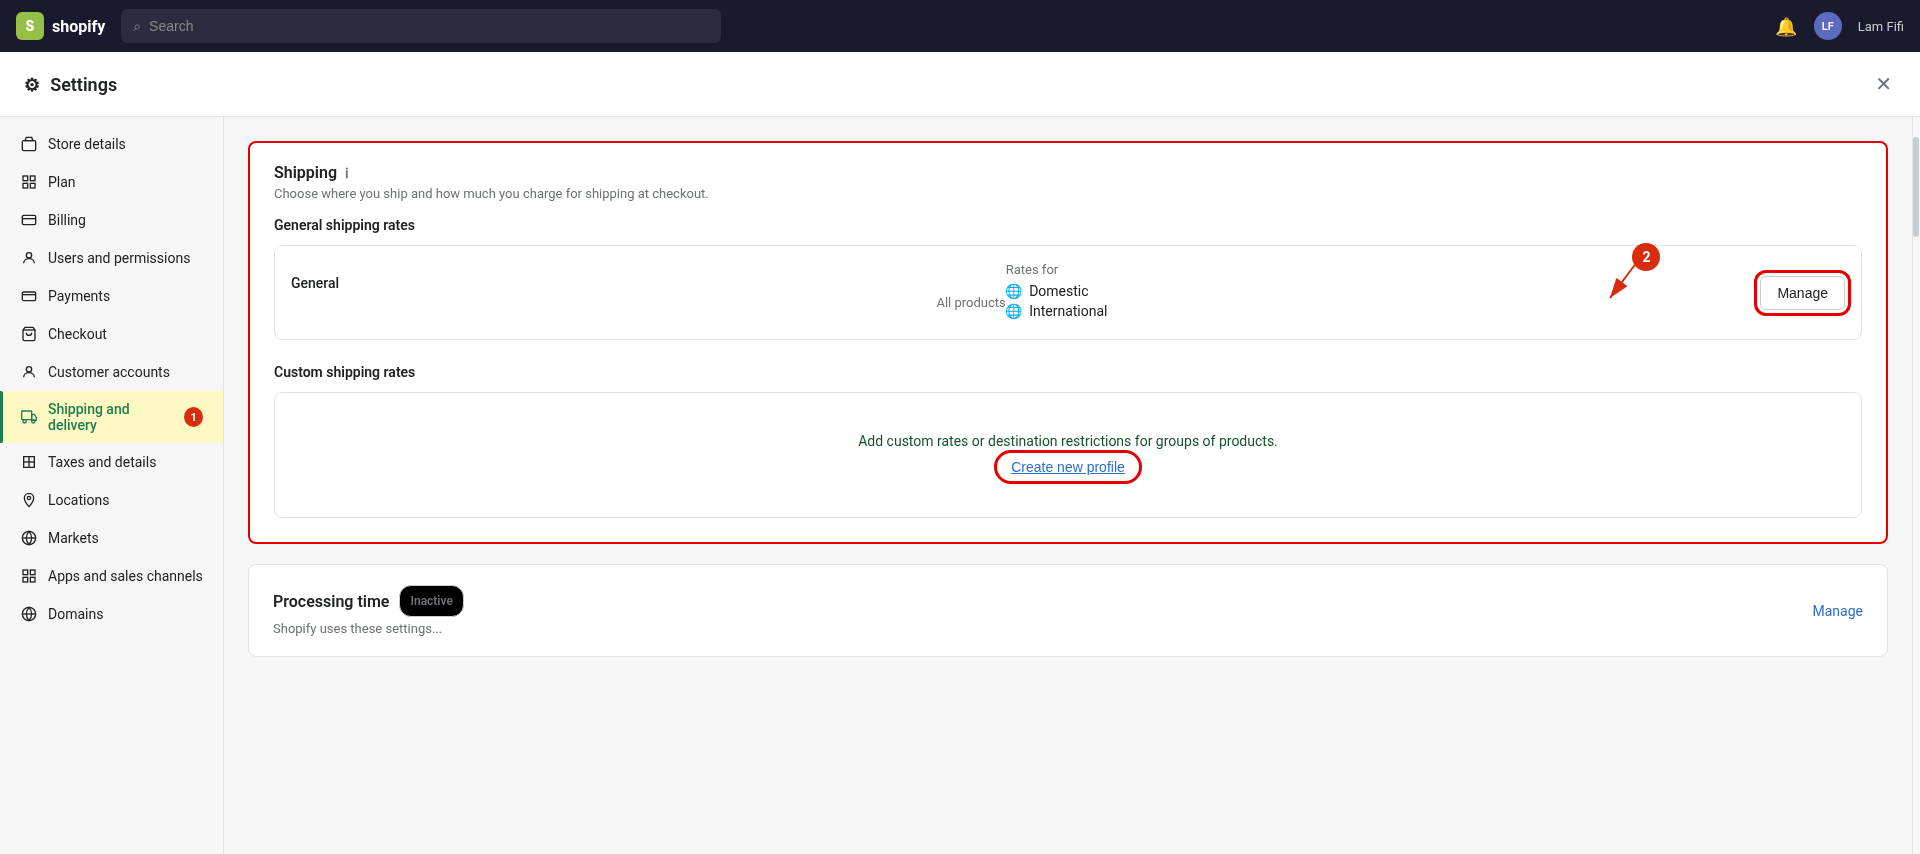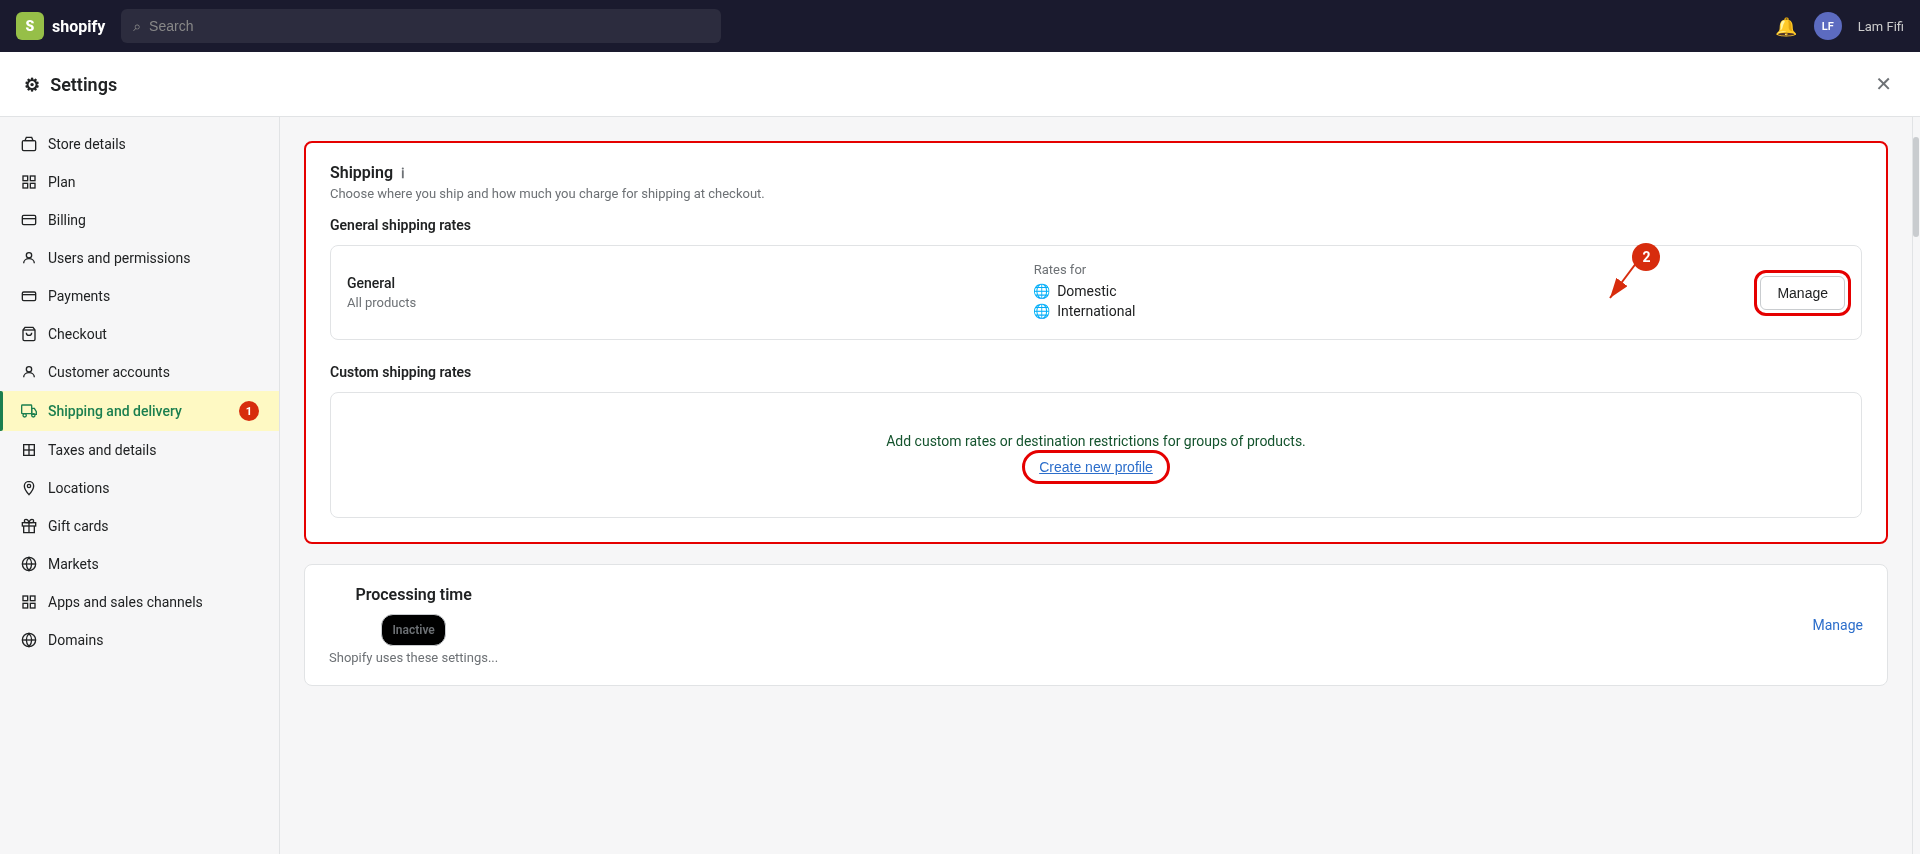--- a/index.html
+++ b/index.html
@@ -81,21 +81,21 @@
 
     
     .settings-body {
       display: flex;
       flex: 1;
       overflow: hidden;
     }
 
     
     .sidebar {
-      width: 280px;
+      width: 224px;
       background: #f6f6f7;
       border-right: 1px solid #e1e3e5;
       overflow-y: auto;
       padding: 8px 0;
       flex-shrink: 0;
     }
     .sidebar-item {
       display: flex; align-items: center; gap: 10px;
       padding: 10px 20px;
       cursor: pointer;
@@ -164,21 +164,21 @@
     }
     .shipping-row {
       border: 1px solid #e1e3e5;
       border-radius: 8px;
       margin: 0 24px 24px;
       padding: 16px;
       display: flex; align-items: center;
     }
     .shipping-row-left { flex: 1; }
     .shipping-row-name { font-weight: 500; margin-bottom: 4px; }
-    .shipping-row-sub { color: #6d7175; font-size: 13px; }
+    .shipping-row-sub { color: #6d7175; font-size: 13px; text-align: right; }
     .shipping-row-mid { flex: 1; }
     .rates-label { color: #6d7175; font-size: 13px; margin-bottom: 6px; }
     .rate-line { display: flex; align-items: center; gap: 6px; margin-bottom: 4px; }
     .globe-icon { color: #5c6bc0; font-size: 14px; }
 
     .manage-btn {
       background: white;
       border: 1px solid #c9cccf;
       border-radius: 6px;
       padding: 8px 16px;
@@ -213,21 +213,21 @@
     
     .processing-card {
       background: white;
       border-radius: 8px;
       border: 1px solid #e1e3e5;
       padding: 20px 24px;
       display: flex; align-items: center; justify-content: space-between;
     }
     .processing-title {
       font-size: 16px; font-weight: 600;
-      display: flex; align-items: center; gap: 10px; flex-direction: column;
+      display: flex; align-items: center; gap: 10px;
     }
     .inactive-badge {
       background: #000000;
       border: 1px solid #c9cccf;
       border-radius: 12px;
       padding: 8px 10px;
       font-size: 12px;
       color: #6d7175;
     }
     .manage-link {
@@ -381,32 +381,20 @@
       <div class="sidebar-item">
         <span class="sidebar-icon">
           <svg width="16" height="16" viewBox="0 0 24 24" fill="none" stroke="currentColor" stroke-width="2">
               <path d="M12 2C8.13 2 5 5.13 5 9c0 5.25 7 13 7 13s7-7.75 7-13c0-3.87-3.13-7-7-7z"></path>
               <circle cx="12" cy="9" r="2.5"></circle>
             </svg>
         </span>
         <span>Locations</span>
       </div>
 
-      <div class="sidebar-item">
-        <span class="sidebar-icon">
-          <svg width="16" height="16" viewBox="0 0 24 24" fill="none" stroke="currentColor" stroke-width="2">
-              <polyline points="20 12 20 22 4 22 4 12"></polyline>
-              <rect x="2" y="7" width="20" height="5"></rect>
-              <line x1="12" y1="22" x2="12" y2="7"></line>
-              <path d="M12 7H7.5a2.5 2.5 0 010-5C11 2 12 7 12 7z"></path>
-              <path d="M12 7h4.5a2.5 2.5 0 000-5C13 2 12 7 12 7z"></path>
-            </svg>
-        </span>
-        <span>Gift cards</span>
-      </div>
 
       <div class="sidebar-item">
         <span class="sidebar-icon">
           <svg width="16" height="16" viewBox="0 0 24 24" fill="none" stroke="currentColor" stroke-width="2">
               <circle cx="12" cy="12" r="10"></circle>
               <line x1="2" y1="12" x2="22" y2="12"></line>
               <path d="M12 2a15.3 15.3 0 014 10 15.3 15.3 0 01-4 10 15.3 15.3 0 01-4-10 15.3 15.3 0 014-10z"></path>
             </svg>
         </span>
         <span>Markets</span>

